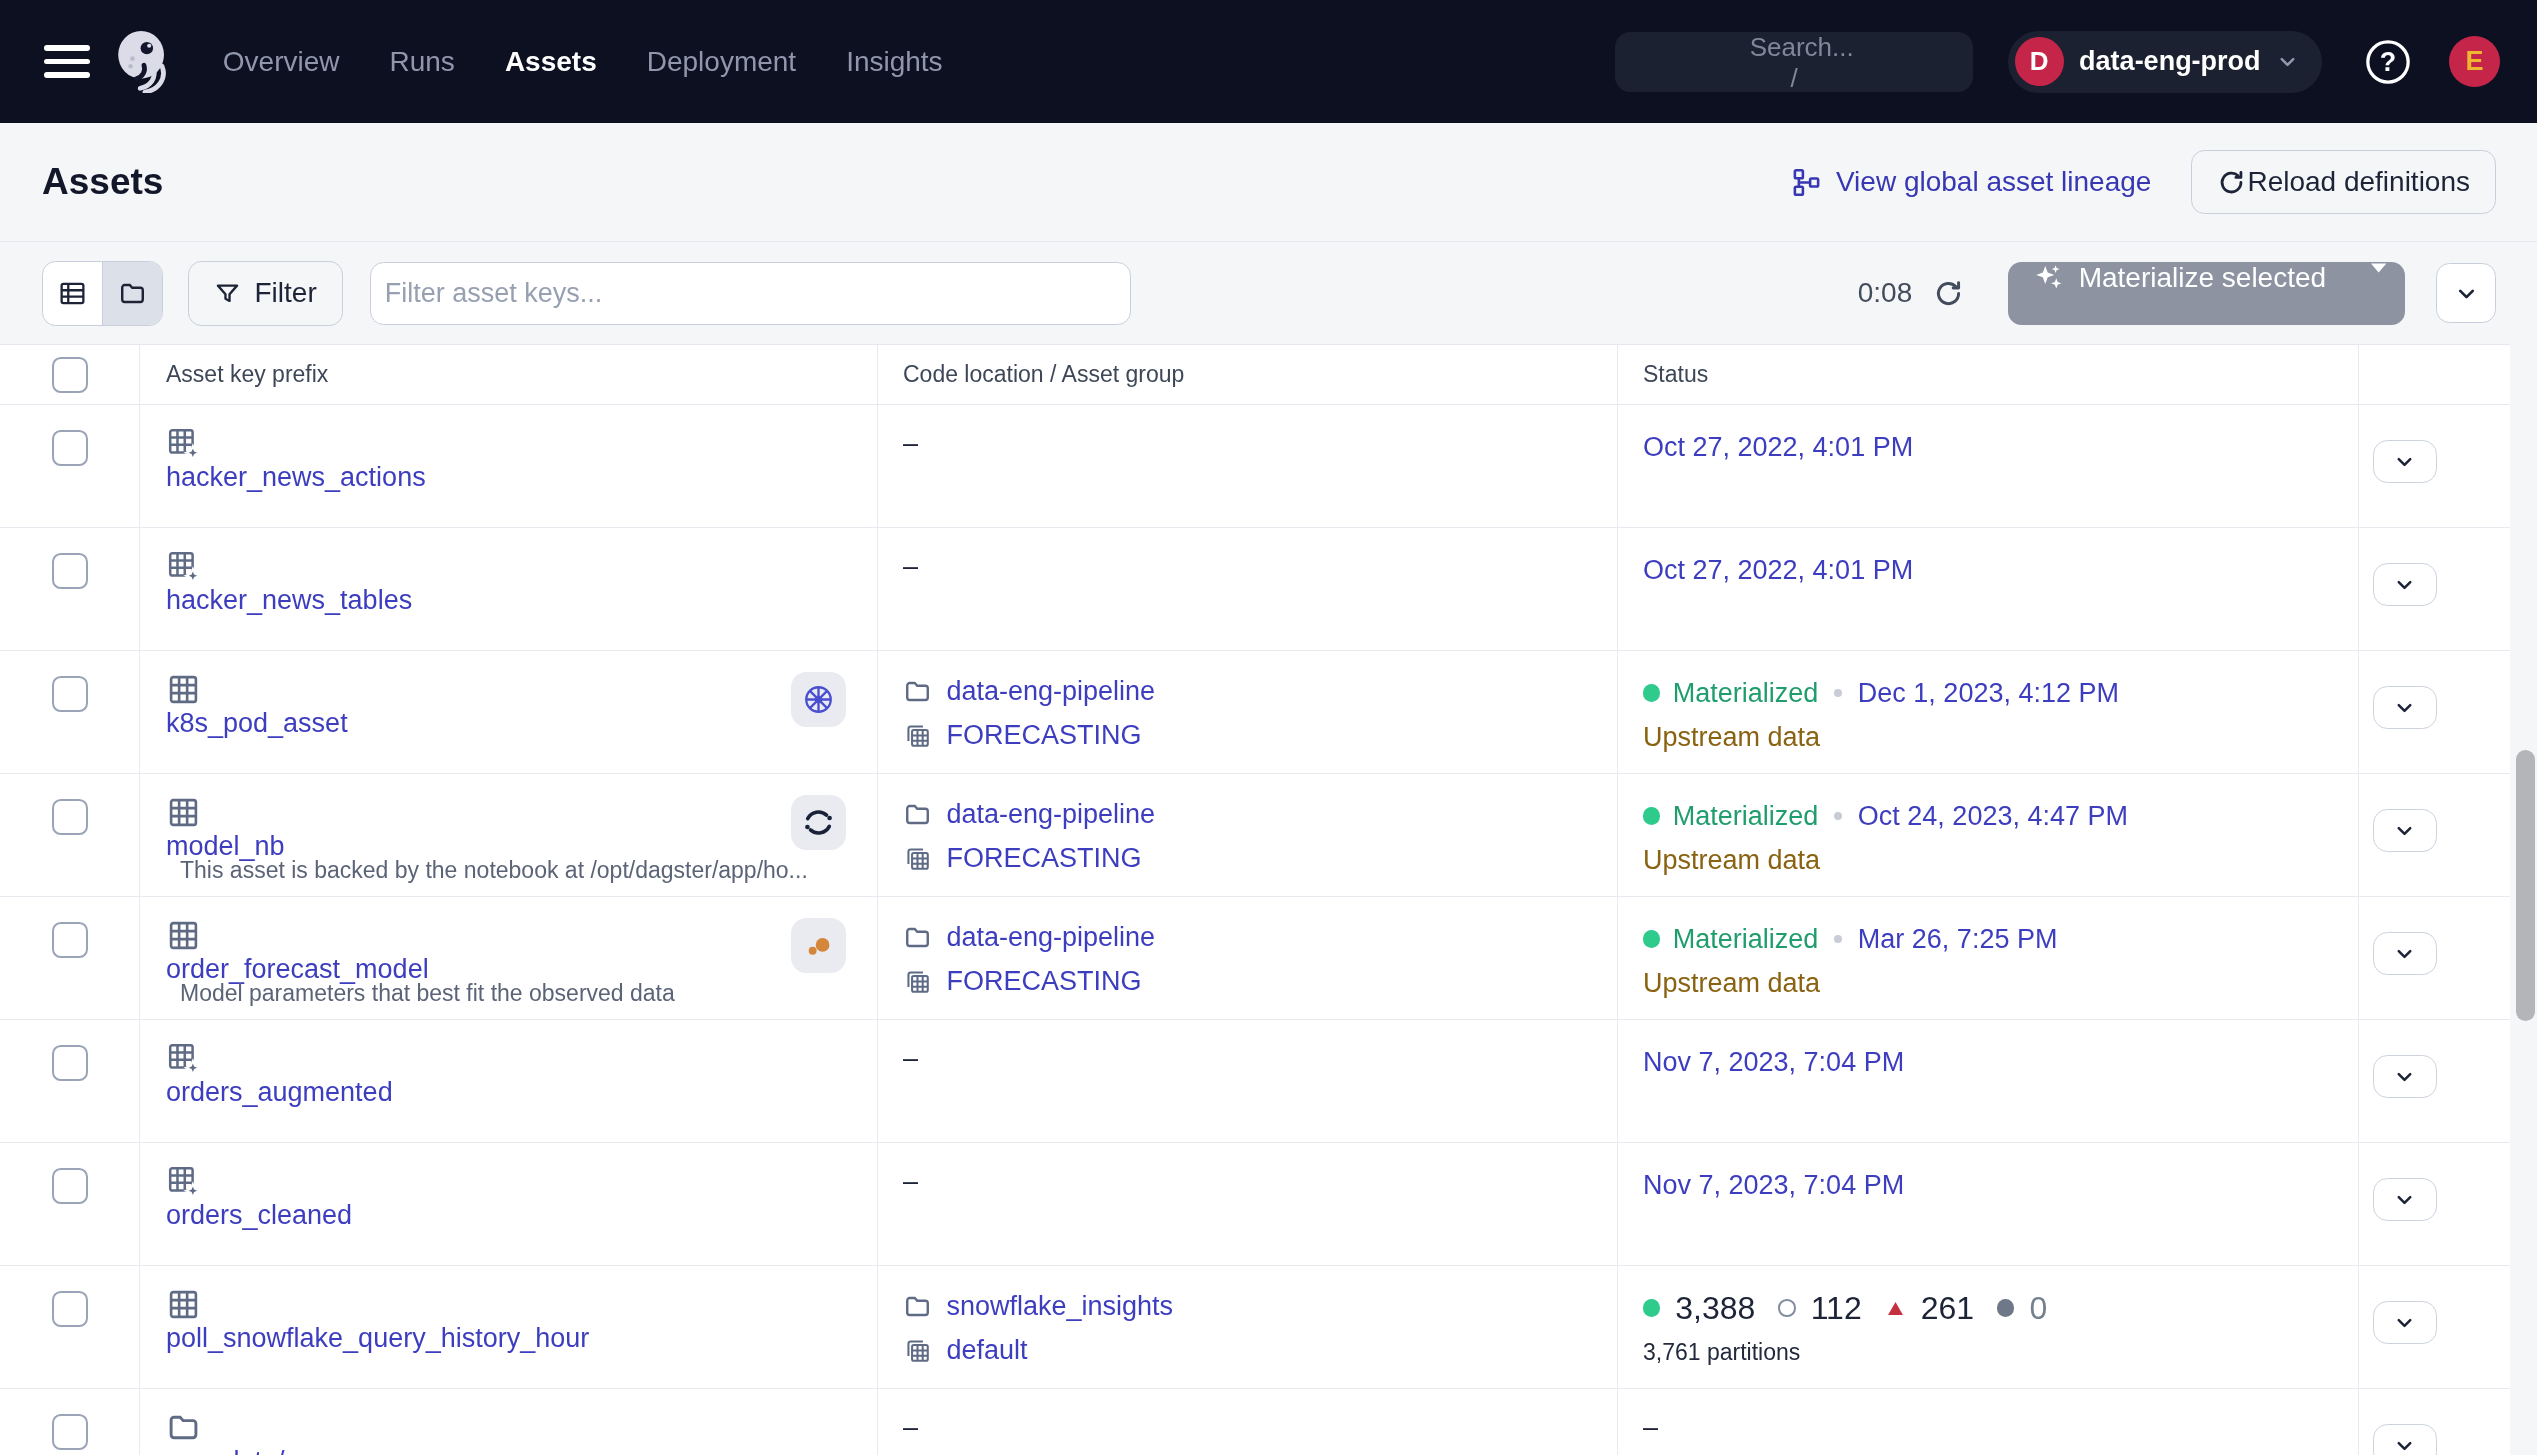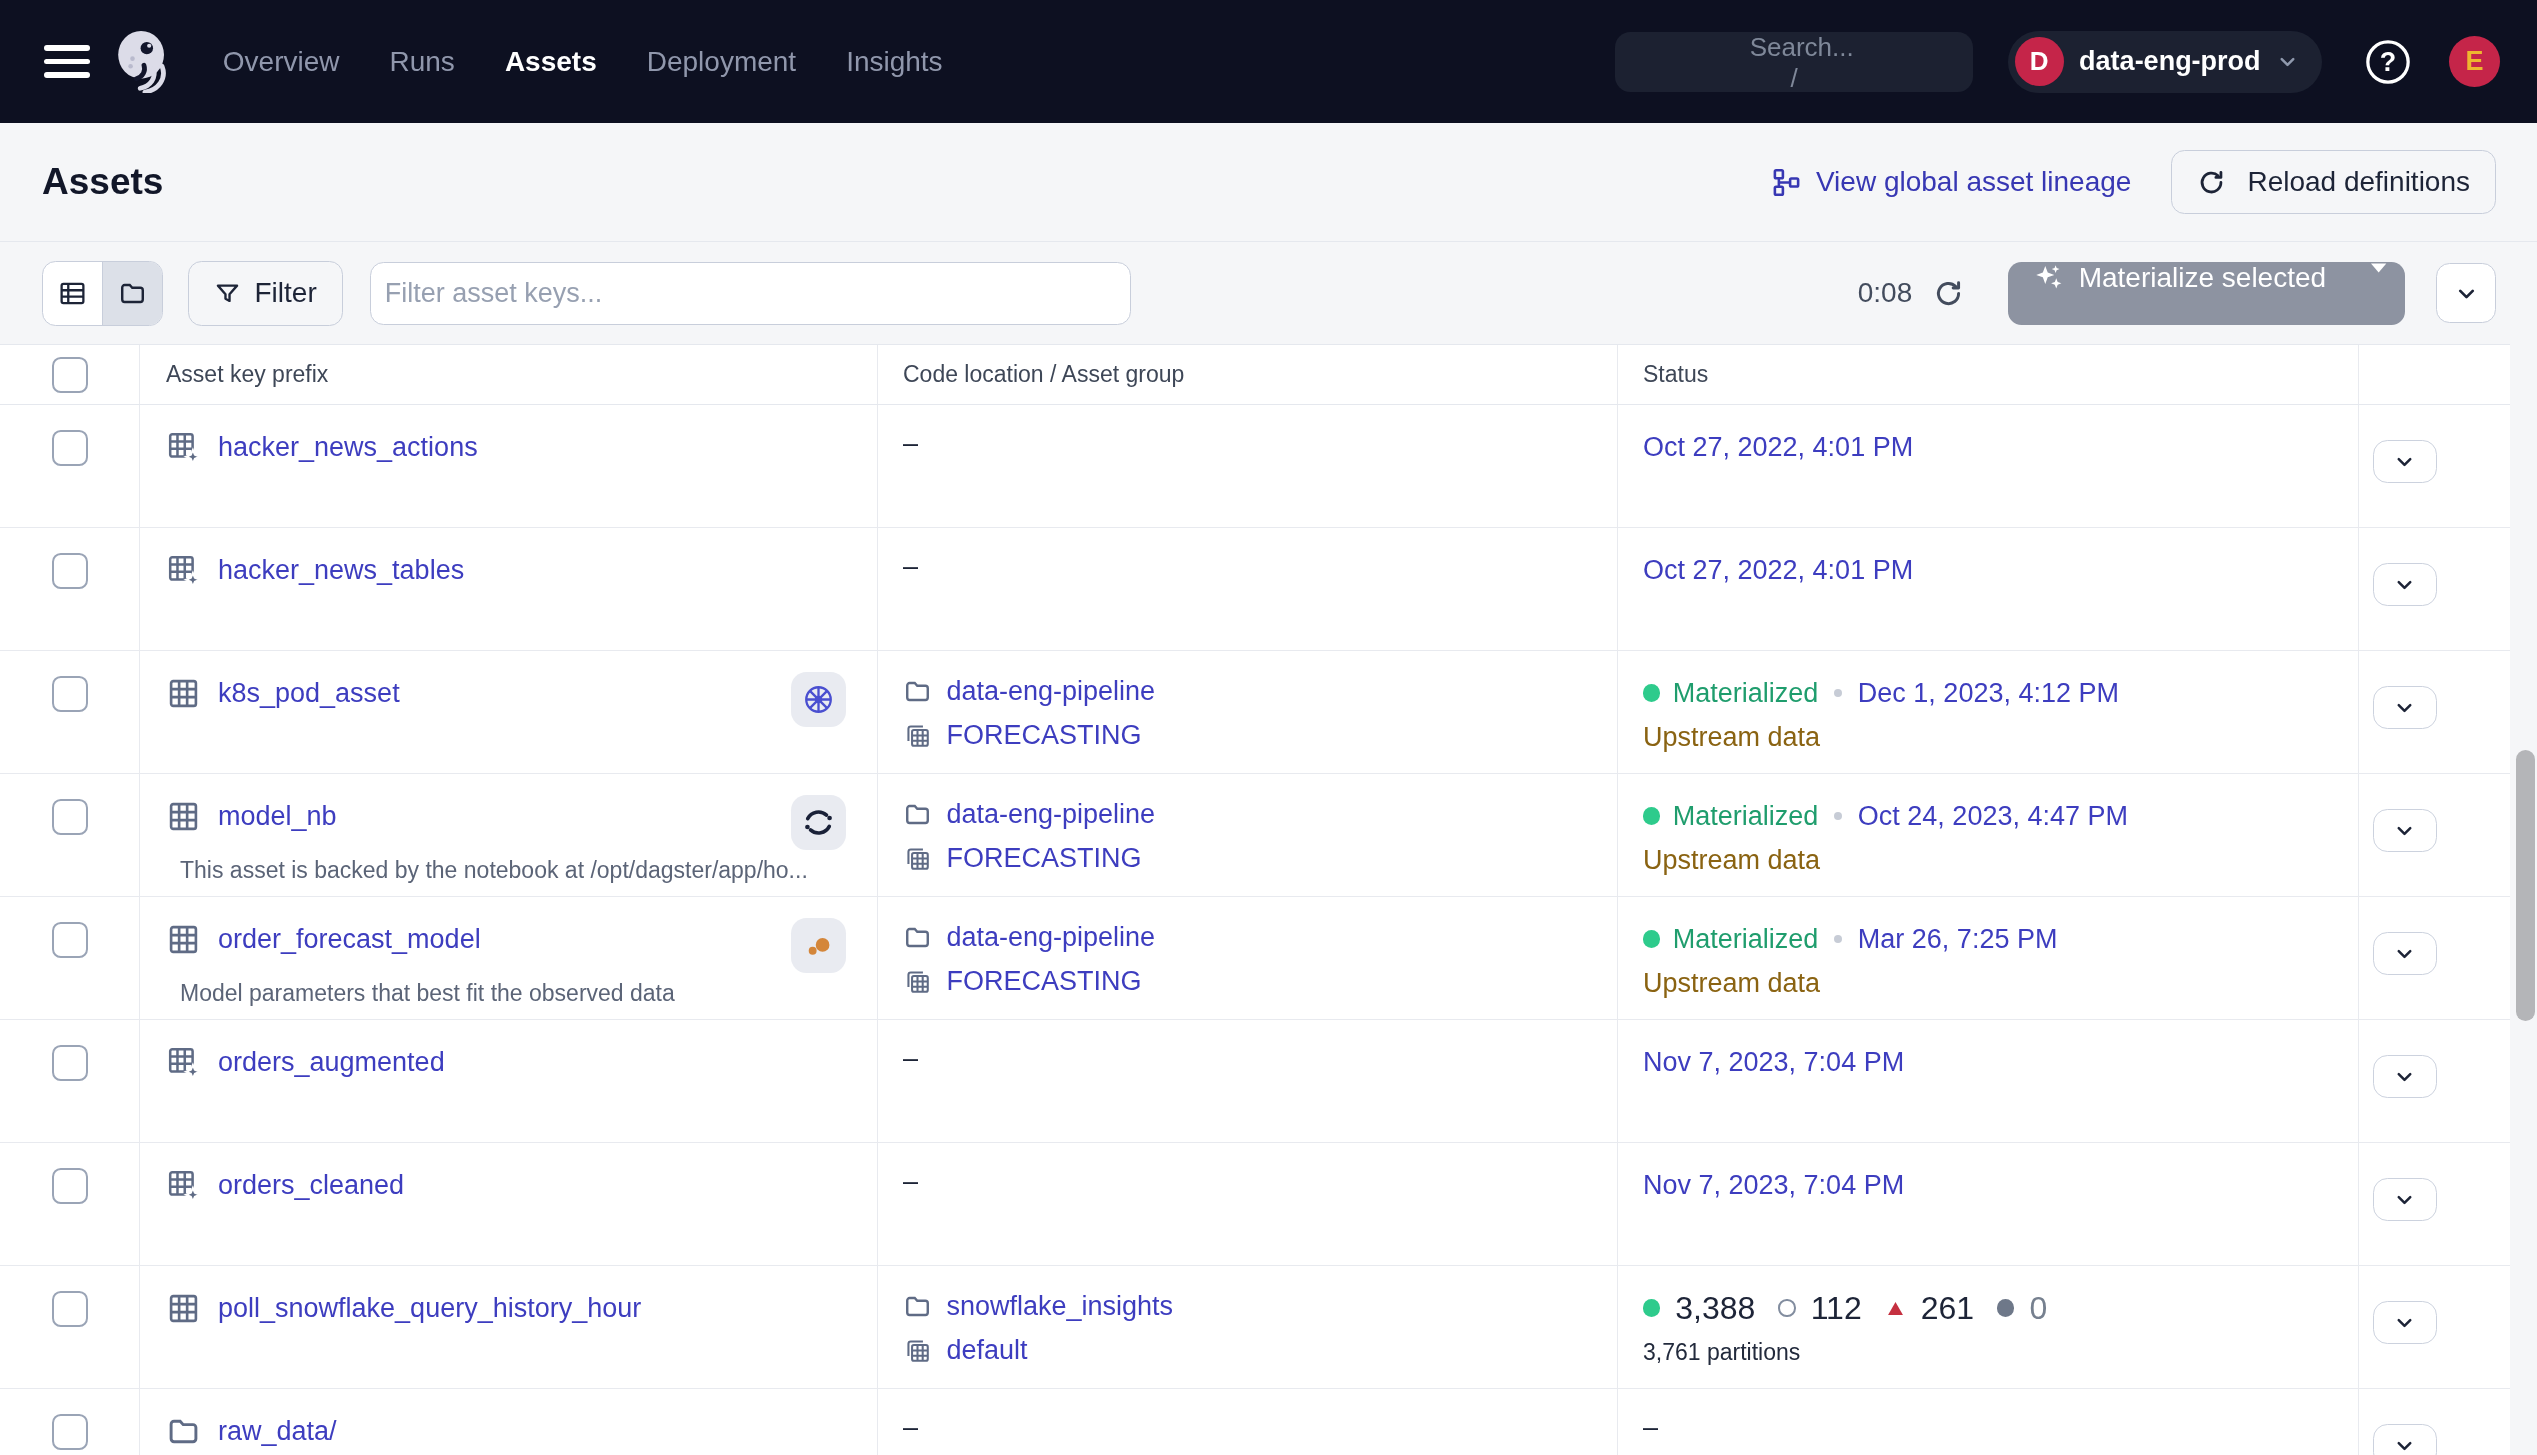--- a/index.html
+++ b/index.html
@@ -22,21 +22,21 @@
   .deploy-badge{width:49px;height:49px;border-radius:50%;background:#c52549;color:#fff;font-size:26px;font-weight:700;display:flex;align-items:center;justify-content:center;}
   .deploy-name{color:#fff;font-size:27px;font-weight:600;}
   .helpbtn{margin-left:42px;cursor:pointer;display:flex;}
   .avatar{width:51px;height:51px;margin-left:37px;border-radius:50%;background:#c52549;color:#edb72f;font-weight:700;font-size:27px;display:flex;align-items:center;justify-content:center;cursor:pointer;}
 
   
   .pagehead{position:absolute;left:0;top:123px;width:2538px;height:119px;box-sizing:border-box;border-bottom:1.9px solid #e5e8ee;display:flex;align-items:center;padding:0 42px;background:#f5f6f8;}
   .pagetitle{font-size:37px;font-weight:700;color:#121729;}
   .pagehead-right{margin-left:auto;display:flex;align-items:center;gap:40px;}
   .lineage-link{display:flex;align-items:center;gap:13.5px;color:#3737b3;font-size:28px;cursor:pointer;}
-  .reload-btn{height:62px;border:1.9px solid #c8cedb;border-radius:13.5px;display:flex;align-items:center;gap:21px;padding:0 25px;font-size:28px;color:#1d2437;cursor:pointer;background:transparent;}
+  .reload-btn{height:62px;border:1.9px solid #c8cedb;border-radius:13.5px;display:flex;align-items:center;gap:1px;padding:0 25px;font-size:28px;color:#1d2437;cursor:pointer;background:transparent;}
 
   
   .toolbar{position:absolute;left:0;top:242px;width:2538px;height:102px;box-sizing:border-box;display:flex;align-items:center;padding:0 42px;background:#f5f6f8;}
   .seg{height:63px;border:1.9px solid #c8cedb;border-radius:13.5px;display:flex;overflow:hidden;background:#fff;}
   .seg .segbtn{width:59px;display:flex;align-items:center;justify-content:center;cursor:pointer;}
   .seg .segbtn + .segbtn{border-left:1.9px solid #c8cedb;}
   .seg .segbtn.selected{background:#dce0e8;}
   .filter-btn{height:63px;margin-left:25px;border:1.9px solid #c8cedb;border-radius:13.5px;background:transparent;display:flex;align-items:center;gap:13.5px;padding:0 25px;font-size:28px;color:#1d2437;cursor:pointer;}
   .filter-input{height:63px;margin-left:27px;width:761px;border:1.9px solid #c8cedb;border-radius:13.5px;background:#fff;box-sizing:border-box;padding:0 14px;font-size:27px;color:#1d2437;font-family:"Liberation Sans",sans-serif;}
   .filter-input::placeholder{color:#97a0b1;}
@@ -54,21 +54,21 @@
   .thead{display:flex;height:60px;border-bottom:1.9px solid #e5e8ee;box-sizing:border-box;background:#fff;}
   .trow{display:flex;height:123px;border-bottom:1.9px solid #e8eaef;box-sizing:border-box;background:#fff;}
   .c-check{width:140px;box-sizing:border-box;border-right:1.9px solid #e8eaef;display:flex;justify-content:center;}
   .c-asset{width:738px;box-sizing:border-box;border-right:1.9px solid #e8eaef;position:relative;padding-left:26px;}
   .c-loc{width:740px;box-sizing:border-box;border-right:1.9px solid #e8eaef;position:relative;padding-left:25px;}
   .c-status{width:741px;box-sizing:border-box;border-right:1.9px solid #e8eaef;position:relative;padding-left:25px;}
   .c-actions{width:149px;box-sizing:border-box;}
   .thead .hlabel{font-size:23px;color:#3e4757;display:flex;align-items:center;}
   .checkbox{width:36px;height:36px;border:2.9px solid #9aa4b6;border-radius:8.7px;background:#fff;box-sizing:border-box;margin-top:11.5px;cursor:pointer;}
   .trow .checkbox{margin-top:25px;}
-  .aline{position:absolute;left:26px;top:21px;height:42px;display:flex;align-items:center;gap:17px;}
+  .aline{position:absolute;left:26px;top:21px;height:42px;display:flex;align-items:flex-start;gap:1px;flex-direction:column;}
   .alink{font-size:27px;color:#3d3dbf;cursor:pointer;white-space:nowrap;}
   .adesc{position:absolute;left:26px;top:83px;font-size:23px;color:#5b6477;white-space:nowrap;margin-left:14px;}
   .badge{position:absolute;right:31px;top:21px;width:55px;height:55px;border-radius:15.4px;background:#e9ebf1;display:flex;align-items:center;justify-content:center;}
   .locline1{position:absolute;left:25px;top:19px;height:42px;display:flex;align-items:center;gap:14.4px;}
   .locline2{position:absolute;left:25px;top:63px;height:42px;display:flex;align-items:center;gap:14.4px;}
   .dashtxt{position:absolute;left:25px;top:23px;font-size:27px;color:#1d2437;}
   .sline1{position:absolute;left:25px;top:21px;height:42px;display:flex;align-items:center;}
   .sline2{position:absolute;left:25px;top:67px;height:38px;display:flex;align-items:center;}
   .matz{color:#1f9d6d;font-size:27px;margin-left:12.5px;}
   .dotg{width:17.3px;height:17.3px;border-radius:50%;background:#2ecb8c;}

